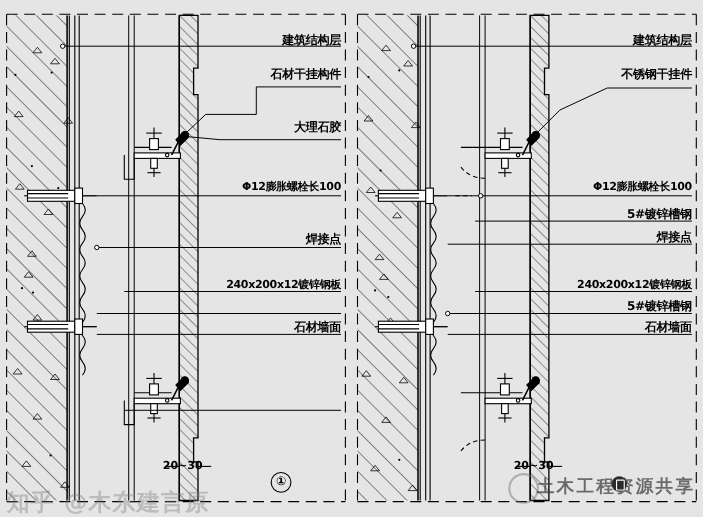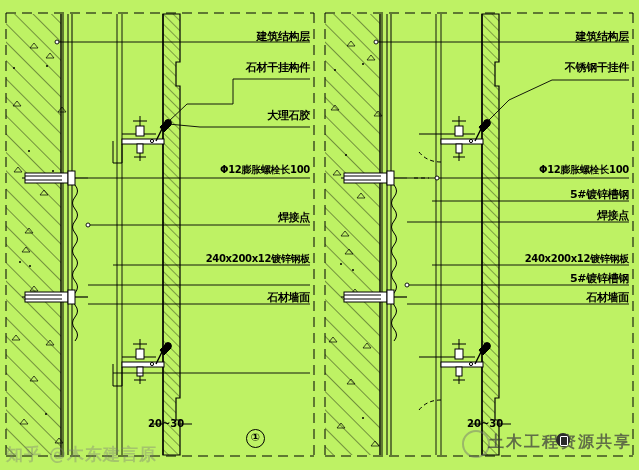--- a/index.html
+++ b/index.html
@@ -1,35 +1,35 @@
 <!DOCTYPE html>
 <html><head>
 <meta charset="utf-8">
 <style>
   html,body{margin:0;padding:0;background:#fff;}
   body{width:639px;height:470px;overflow:hidden;
        font-family:"DejaVu Sans","Liberation Sans",sans-serif;}
-  #stage{position:relative;width:639px;height:470px;background:#bef264;}
+  #stage{position:relative;width:639px;height:470px;background:#e5e5e5;}
   .panel{position:absolute;top:0;height:470px;}
   #panel-left{left:0;width:320px;}
   #panel-right{left:319px;width:320px;}
   svg{display:block;}
   .lbl{position:absolute;font-weight:bold;color:#000;white-space:nowrap;
        font-family:"DejaVu Sans","Liberation Sans",sans-serif;
        letter-spacing:-0.3px;}
   .lbl-l{text-align:right;}
   .cn{font-size:11px;}
   .num{font-size:10px;}
   .circnum{position:absolute;width:17px;height:17px;border:1.3px solid #000;
            border-radius:50%;font-size:11px;line-height:15px;text-align:center;
            font-weight:bold;color:#000;}
   .dimtxt{position:absolute;font-size:10px;font-weight:bold;color:#000;}
   .wm{position:absolute;color:rgba(120,120,120,.38);font-weight:bold;
       white-space:nowrap;pointer-events:none;}
-  #wm-left{left:6px;top:443px;font-size:17px;letter-spacing:1px;}
+  #wm-left{left:6px;top:443px;font-size:21px;letter-spacing:1px;}
   #wm-right{left:488px;top:432px;font-size:16px;letter-spacing:2px;
             color:rgba(60,60,60,.72);}
   #wm-logo{position:absolute;left:462px;top:430px;width:24px;height:24px;
            border:2px solid rgba(110,110,110,.45);border-radius:50%;}
   #wm-dot{position:absolute;left:556px;top:433px;width:14px;height:14px;
           border-radius:50%;background:#2b2b2b;}
   #wm-dot:after{content:"";position:absolute;left:4px;top:3px;width:6px;height:8px;
                 border:1.5px solid #fff;border-radius:1px;}
 </style>
 </head>

